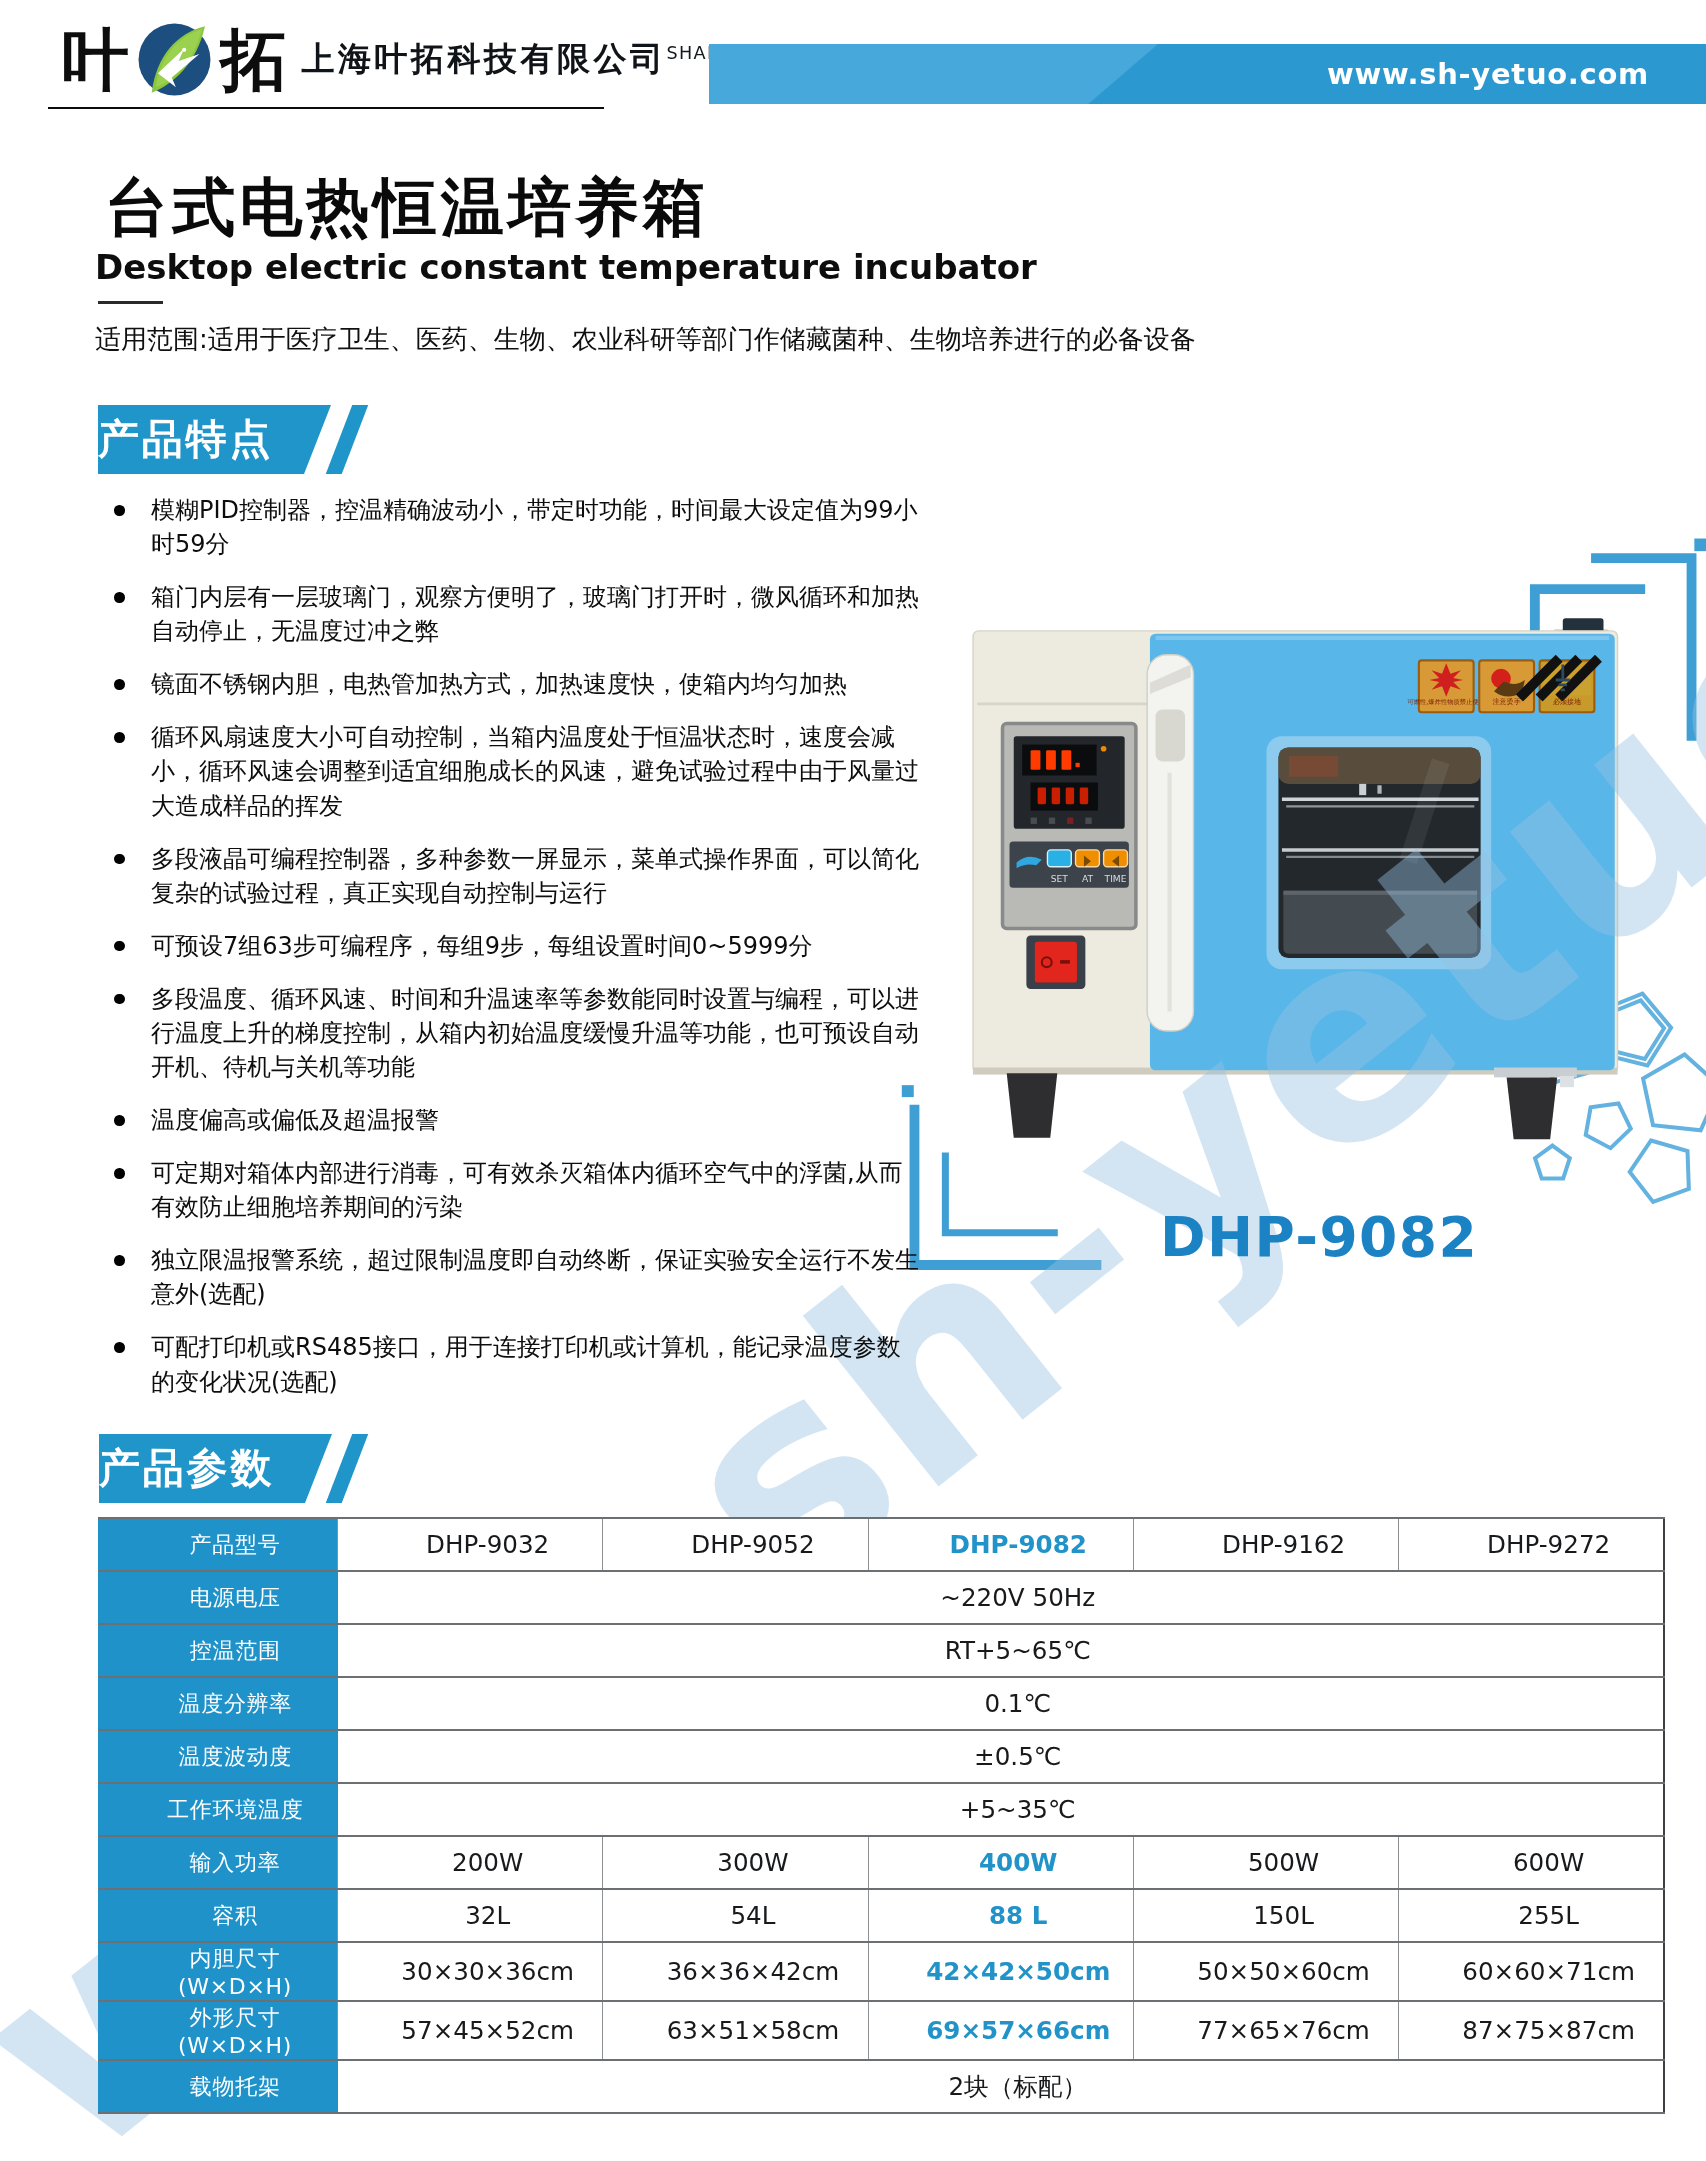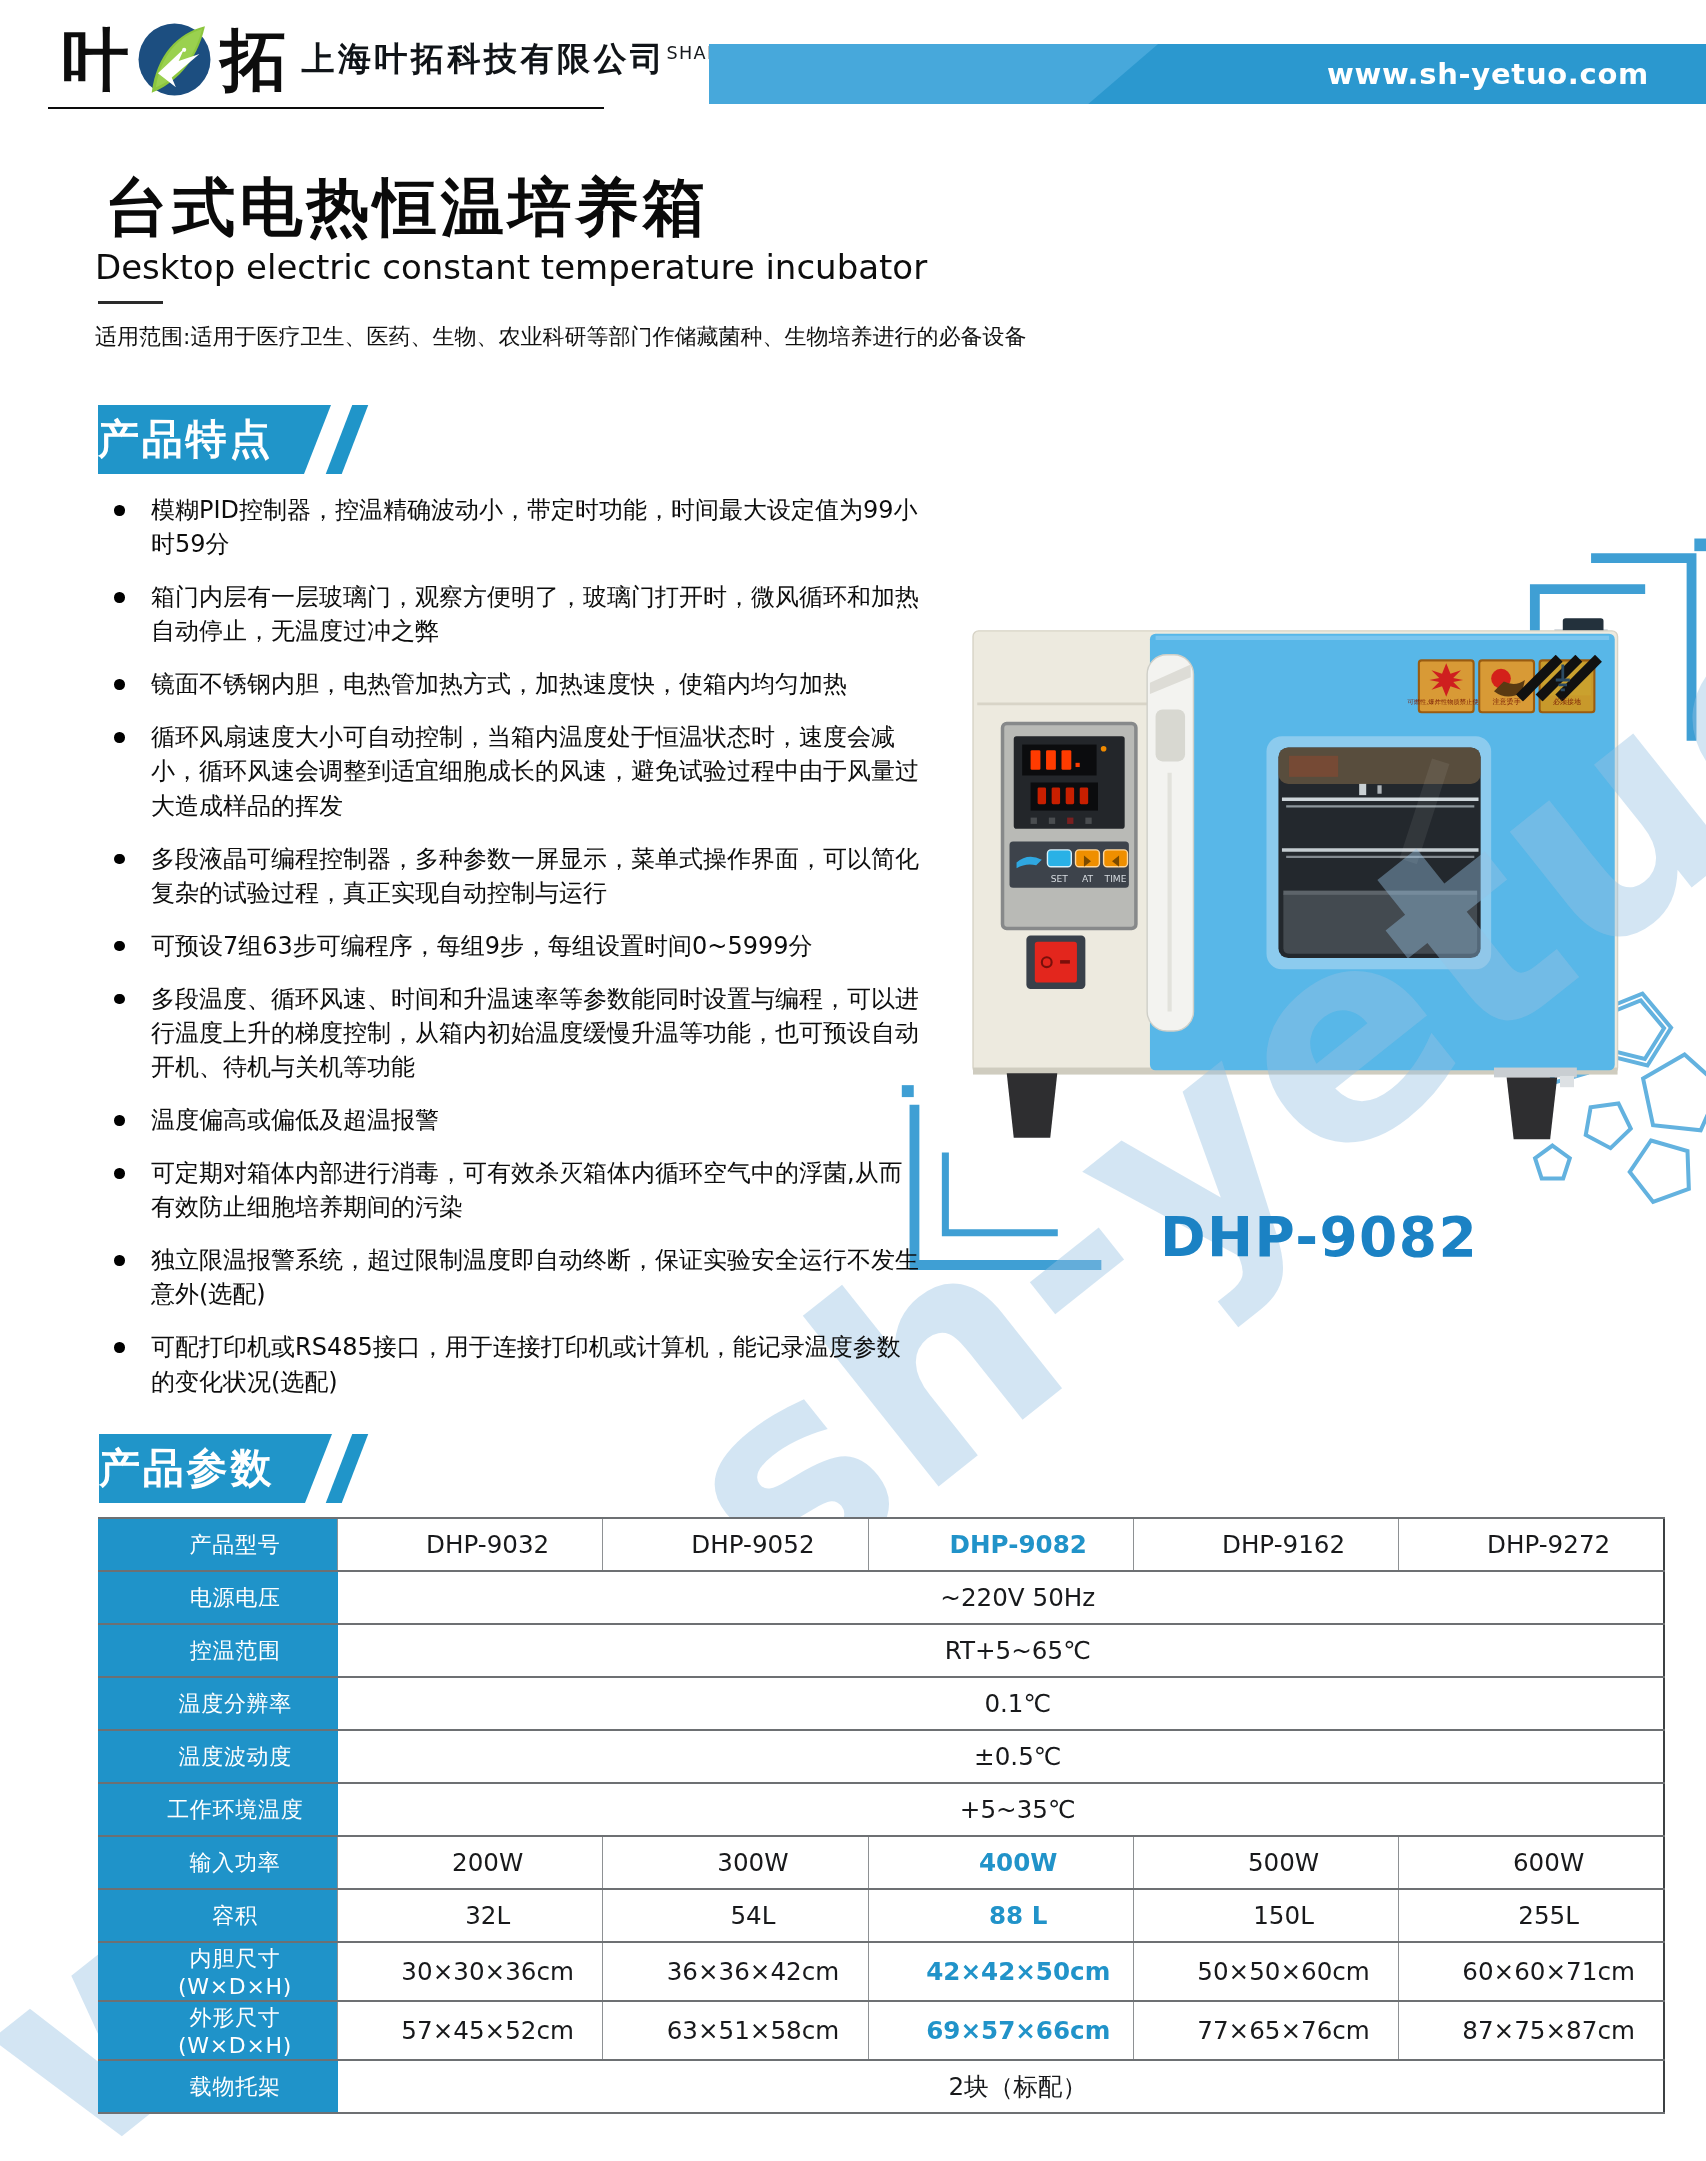--- a/index.html
+++ b/index.html
@@ -17,23 +17,23 @@
   .company-en{font-size:17.6px; font-weight:500; letter-spacing:1.4px; color:#15181c; margin-top:5.6px;}
   .header-rule{position:absolute; left:48px; top:107px; width:556px; height:2.1px; background:#0c0c0c; z-index:3;}
   .ribbon{position:absolute; left:709px; top:44px; right:0; height:60px; background:#2b98cf; z-index:3;}
   .ribbon::before{content:""; position:absolute; inset:0; background:#47a8db;
     clip-path:polygon(0 0,45% 0,38% 100%,0 100%);}
   .ribbon-text{position:absolute; right:58px; top:0; height:60px; line-height:60px;
     color:#ffffff; font-size:29px; font-weight:600; letter-spacing:0.7px;}
 
   
   .title-cn{position:absolute; left:93px; top:153px; font-size:63px; font-weight:800; letter-spacing:4.2px; color:#0a0a0a; z-index:3;}
-  .title-en{position:absolute; left:95px; top:247px; font-size:34px; font-weight:400; color:#0d0d0d; z-index:3;}
+  .title-en{position:absolute; left:95px; top:247px; font-size:34px; font-weight:700; color:#0d0d0d; z-index:3;}
   .title-underline{position:absolute; left:98px; top:301px; width:65px; height:2.8px; background:#2a2a2a; z-index:3;}
-  .scope{position:absolute; left:95px; top:322px; font-size:22px; color:#101010; z-index:3;}
+  .scope{position:absolute; left:95px; top:322px; font-size:26px; color:#101010; z-index:3;}
 
   
   .sec-bar{position:absolute; width:233px; height:69px; background:#2095c9;
     clip-path:polygon(0 0,100% 0,calc(100% - 27px) 100%,0 100%); z-index:3;}
   .sec-bar span{display:block; line-height:69px; font-size:41px; font-weight:700; letter-spacing:2.8px; color:#fff;}
   .sec-stripe{position:absolute; width:15.5px; height:69px; background:#2095c9; transform:skewX(-21deg); z-index:3;}
   .feat-bar{left:98px; top:405px;} .feat-stripe{left:339px; top:405px;}
   .param-bar{left:99px; top:1434px;} .param-stripe{left:339px; top:1434px;}
 
   

